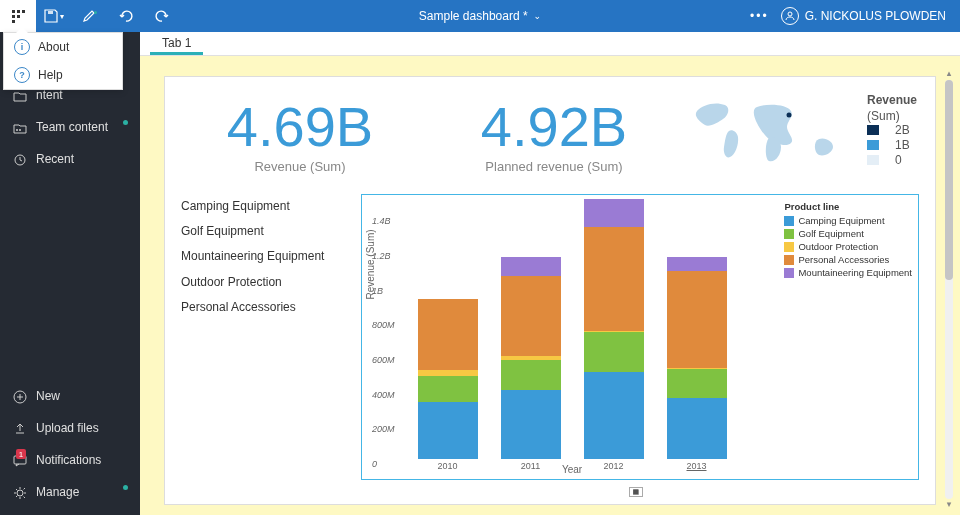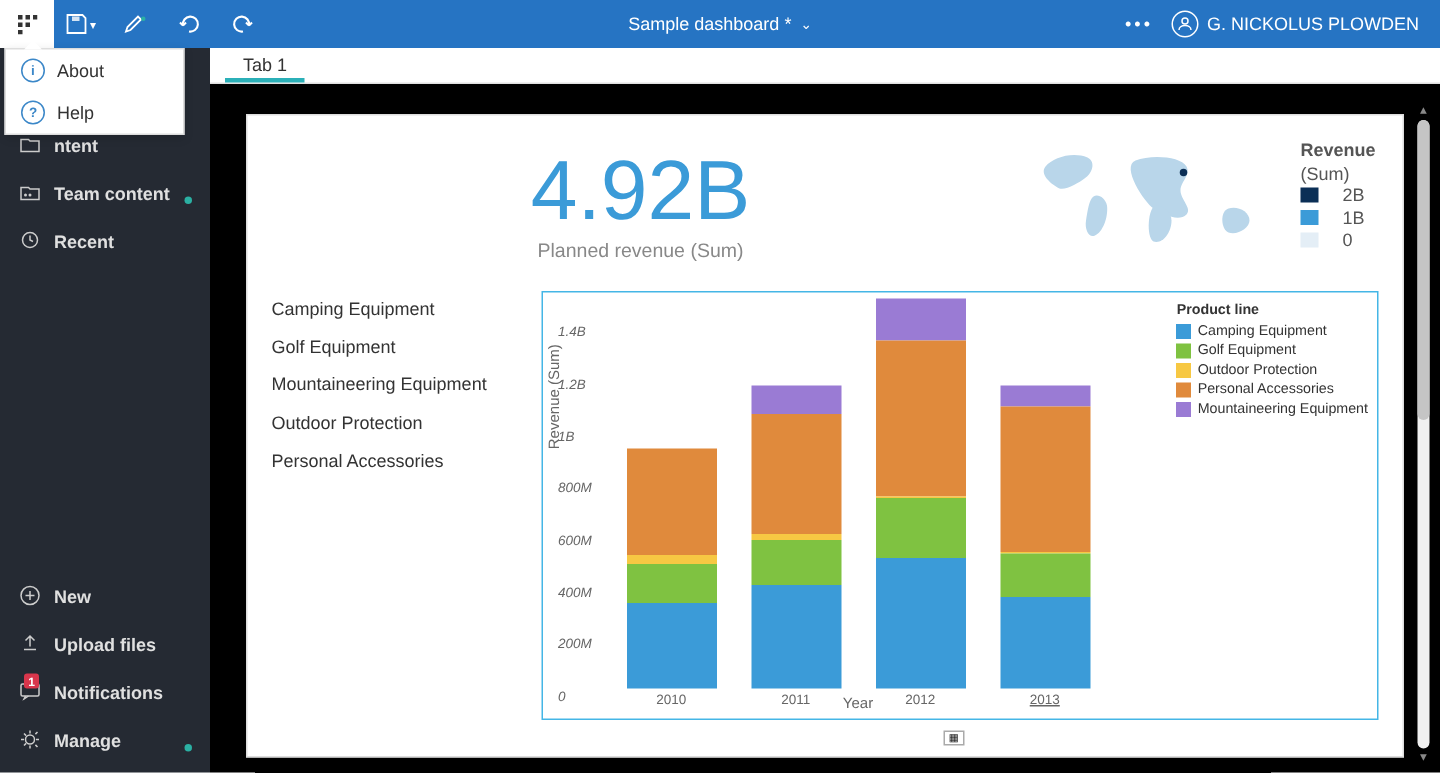--- a/index.html
+++ b/index.html
@@ -16,28 +16,28 @@
   .user-circle { width: 18px; height: 18px; border: 1.5px solid #fff; border-radius: 50%; display:flex; align-items:center; justify-content:center; font-size:9px;}
   
   
   .dropdown { position: absolute; top: 32px; left: 3px; width: 120px; background: #fff; border: 1px solid #ddd; box-shadow: 0 2px 6px rgba(0,0,0,0.15); z-index: 100; }
   .dropdown::before { content:''; position:absolute; top:-6px; left:12px; border-left:6px solid transparent; border-right:6px solid transparent; border-bottom:6px solid #fff;}
   .dropdown-item { display: flex; align-items: center; gap: 8px; padding: 6px 10px; font-size: 12px; color: #333; cursor: pointer; }
   .dropdown-item .circ-icon { width: 16px; height: 16px; border: 1.5px solid #3b87c8; border-radius: 50%; display: flex; align-items: center; justify-content: center; font-size: 9px; color: #3b87c8; font-weight:bold;}
 
   
   .sidebar { position: absolute; left: 0; top: 32px; bottom: 0; width: 140px; background: #252a33; color: #e0e0e0; font-size: 12px; padding-top: 48px; }
-  .side-item { display: flex; align-items: flex-end; gap: 8px; padding: 8px 12px; cursor: pointer; position:relative;font-weight:bold; }
+  .side-item { display: flex; align-items: flex-start; gap: 8px; padding: 8px 12px; cursor: pointer; position:relative; }
   .side-item .dot { width: 5px; height: 5px; background: #2bb0a3; border-radius: 50%; margin-left:auto;}
   .side-icon { width: 16px; height: 16px; display:flex; align-items:center; justify-content:center; flex-shrink:0;}
   .side-bottom { position: absolute; bottom: 6px; left: 0; right: 0; }
   .badge { position:absolute; top:4px; left:16px; background:#d9364c; color:#fff; font-size:8px; width:10px; height:10px; border-radius:2px; display:flex; align-items:center; justify-content:center;}
 
   
-  .main { position: absolute; left: 140px; right: 0; top: 32px; bottom: 0; background: #000000; display:flex; flex-direction:column;}
+  .main { position: absolute; left: 140px; right: 0; top: 32px; bottom: 0; background: #fef9c3; display:flex; flex-direction:column;}
   .tabbar { height: 24px; background: #fff; border-bottom:1px solid #e0e0e0; display:flex; align-items:flex-end; padding-left:10px;}
   .tab { padding: 4px 12px 2px; font-size: 12px; color: #333; border-bottom: 3px solid #2bb0b8; cursor:pointer;}
   
   .canvas { flex:1; margin: 20px 24px 10px 24px; background:#fff; border:1px solid #ddd; position:relative; padding:16px;}
   .row1 { display:flex; gap:16px; align-items:flex-start;}
   .kpi { flex:1; text-align:center; padding:6px 0 10px;}
   .kpi-big { font-size: 56px; font-weight:300; color:#3b9bd8; line-height:1;}
   .kpi-sub { font-size: 13px; color:#888; margin-top:4px;}
   .minimap { width: 230px; display:flex; gap:8px; align-items:flex-start;}
   .world { width: 170px; height: 78px; }
@@ -214,20 +214,24 @@
 </div>
 
 <div class="main">
   <div class="tabbar">
     <div class="tab"><span>Tab 1</span></div>
   </div>
 
   <div class="canvas">
 
     <div class="row1">
+      <div class="kpi">
+        <div class="kpi-big">4.69B</div>
+        <div class="kpi-sub">Revenue (Sum)</div>
+      </div>
       <div class="kpi">
         <div class="kpi-big">4.92B</div>
         <div class="kpi-sub">Planned revenue (Sum)</div>
       </div>
       <div class="minimap">
         <svg class="world" viewBox="0 0 170 78">
           <g fill="#b9d6ea">
             <path d="M8 18c5-6 18-10 28-6 6 3 3 11-2 14-4 3-14 9-18 6-5-3-12-9-8-14z"></path>
             <path d="M40 38c3-2 8 1 9 6 1 8-3 18-8 20-4 2-7-4-6-10 1-6 2-14 5-16z"></path>
             <path d="M68 14c10-4 30-3 34 4 3 6-4 10-4 16 0 6 8 12 4 16-5 5-16 0-22-4-6-4-22-28-12-32z"></path>

